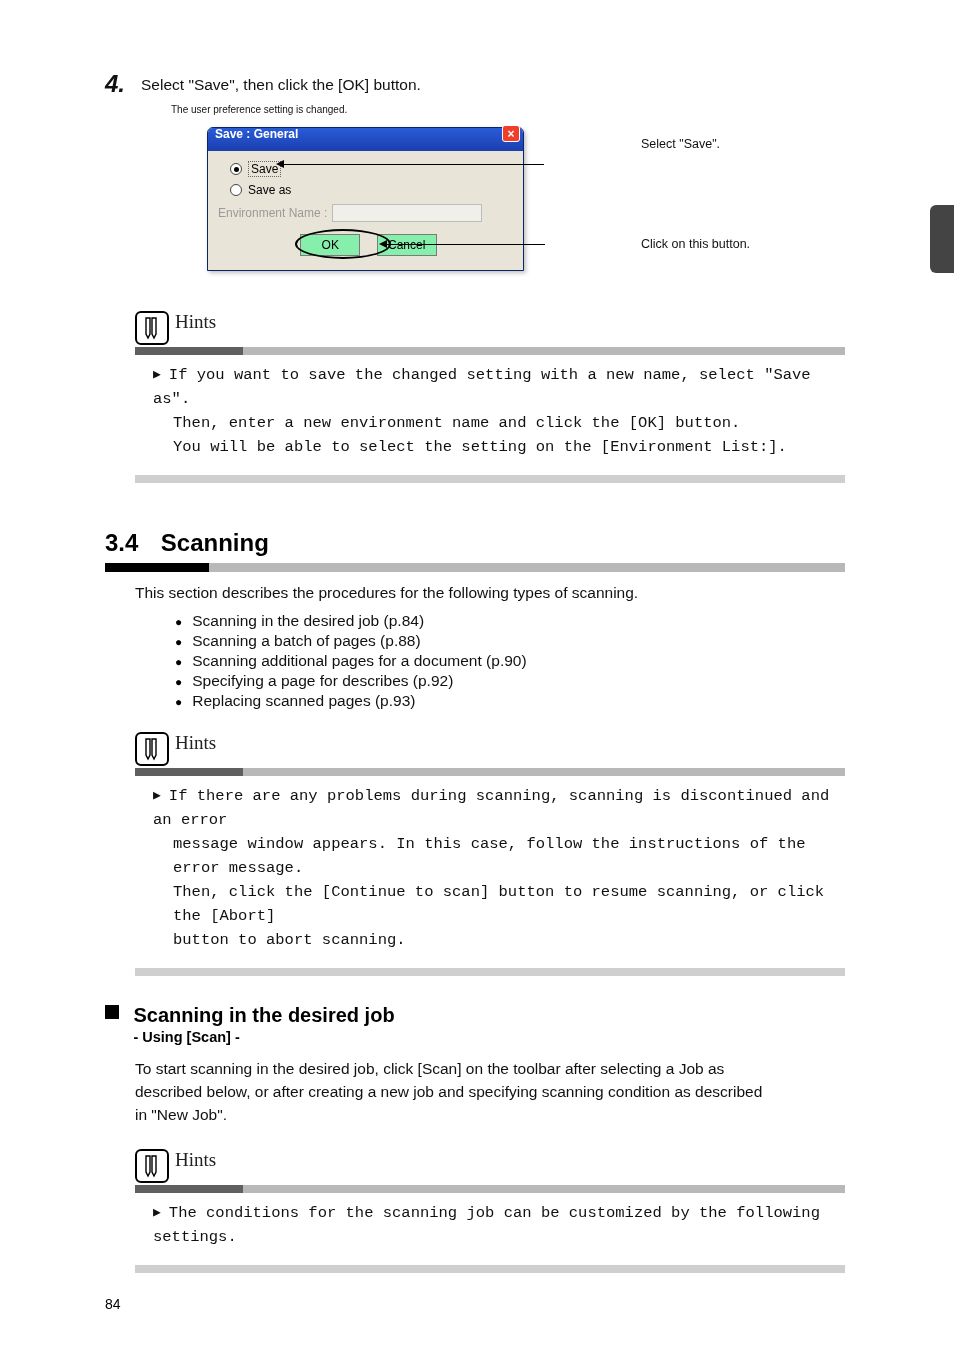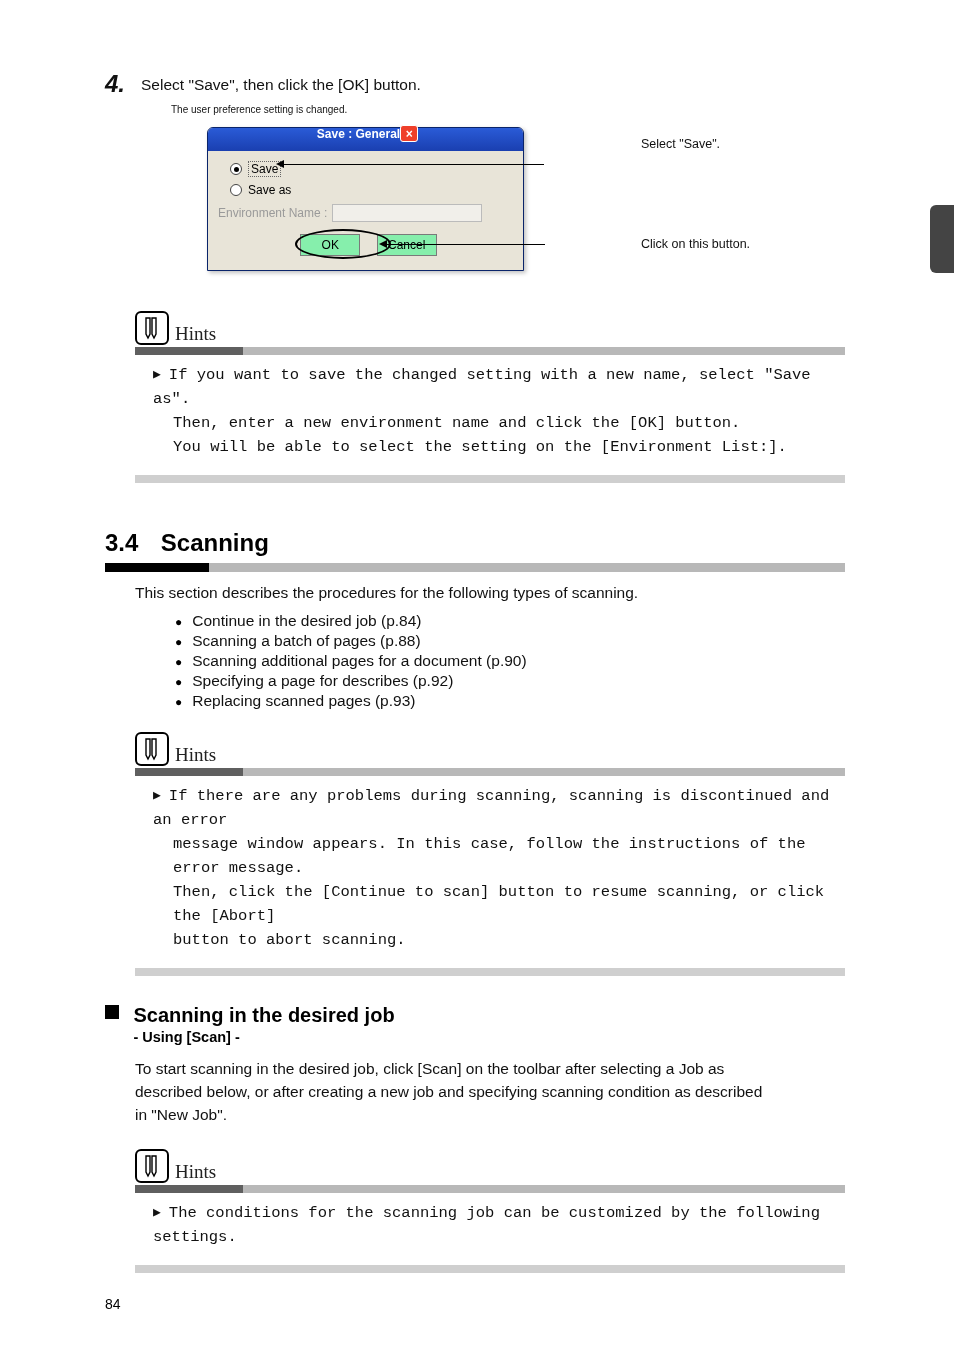--- a/index.html
+++ b/index.html
@@ -29,21 +29,21 @@
     width: 317px;
     border: 1px solid #0a246a;
     border-radius: 6px 6px 0 0;
     background: #e8e4d8;
     box-shadow: 2px 2px 4px rgba(0,0,0,0.25);
   }
   .dlg-title {
     height: 23px;
     background: linear-gradient(180deg,#2a5bd7 0%,#1a3fb0 100%);
     border-radius: 5px 5px 0 0;
-    display: flex; align-items: center; justify-content: center;
+    display: flex; align-items: center; justify-content: space-between;
     padding: 0 3px 12px 7px;
   }
   .dlg-title span { color:#fff; font-size:12px; font-weight:bold; }
   .dlg-close {
     width:18px; height:17px; background:#ef3f2a;
     border:1px solid #fff; border-radius:3px;
     display:flex; align-items:center; justify-content:center;
     color:#fff; font-weight:bold; font-size:12px;
   }
   .dlg-body { padding: 10px 16px 14px 22px; }
@@ -69,21 +69,21 @@
     position:absolute; border:2px solid #000; border-radius:50%;
     width:96px; height:30px; left: 65px; top: -5px; pointer-events:none;
   }
   .arrow-line { position:absolute; border-top:1px solid #000; }
   .arrow-head { position:absolute; width:0; height:0; border-top:4px solid transparent; border-bottom:4px solid transparent; border-right:8px solid #000; }
 
   .callout1 { position:absolute; left:536px; top:10px; font-size:12.5px; color:#111; }
   .callout2 { position:absolute; left:536px; top:110px; font-size:12.5px; color:#111; }
 
   .hints-block { margin-top: 40px; position:relative; }
-  .hints-header { display:flex; align-items:flex-end; margin-left:30px; margin-bottom:2px; }
+  .hints-header { display:flex; align-items:flex-start; margin-left:30px; margin-bottom:2px; }
   .hints-icon {
     width:34px; height:34px; border:2px solid #000; border-radius:6px;
     display:flex; align-items:center; justify-content:center; background:#fff; margin-right:6px;
   }
   .hints-icon svg { width:20px; height:24px; }
   .hints-title { font-family: "Comic Sans MS","Segoe Script",cursive; font-size:19px; color:#222; }
   .hints-topbar {
     height:8px; background:#b8b8b8; margin-left:30px; position:relative;
   }
   .hints-topbar-dark {
@@ -188,21 +188,21 @@
     <span class="section-num" style="margin-left:18px;">Scanning</span>
     <div class="section-bar">
       <div class="bar-dark"></div>
       <div class="bar-light"></div>
     </div>
   </div>
 
   <div class="para" style="margin-left:30px;">This section describes the procedures for the following types of scanning.</div>
 
   <ul class="bullets">
-    <li><span>Continue in the desired job  (</span><span>p.84</span><span>)</span></li>
+    <li><span>Scanning in the desired job  (</span><span>p.84</span><span>)</span></li>
     <li><span>Scanning a batch of pages  (</span><span>p.88</span><span>)</span></li>
     <li><span>Scanning additional pages for a document  (</span><span>p.90</span><span>)</span></li>
     <li><span>Specifying a page for describes  (</span><span>p.92</span><span>)</span></li>
     <li><span>Replacing scanned pages  (</span><span>p.93</span><span>)</span></li>
   </ul>
 
   <div class="hints-block" style="margin-top:22px;">
     <div class="hints-header">
       <div class="hints-icon">
         <svg viewBox="0 0 20 24">

